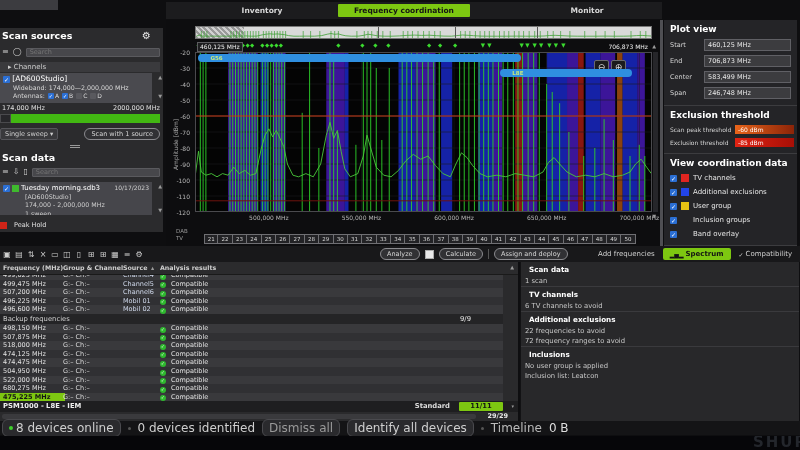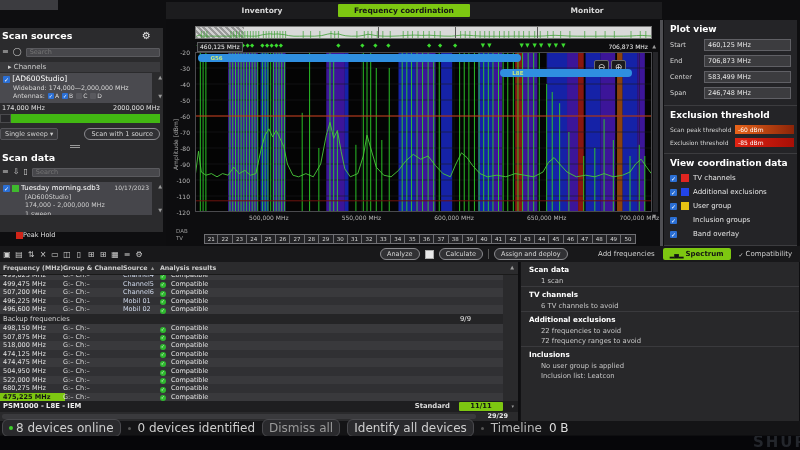--- a/index.html
+++ b/index.html
@@ -129,21 +129,21 @@
   #tfoot .arr{position:absolute;right:4px;color:#999;font-size:5px;}
   #tscroll{position:absolute;left:0;top:150px;width:518px;height:9px;}
   #tscroll .track{position:absolute;left:2px;top:2px;width:474px;height:5px;background:#3a3a3d;border-radius:2px;}
   #tscroll .cnt{position:absolute;right:10px;top:0;font-size:6.5px;font-weight:bold;color:#e8e8e8;}
   #table .vscroll{position:absolute;right:4px;top:2px;color:#9a9a9a;font-size:5px;}
   
   #summary{left:520px;top:262px;width:278px;height:159px;background:#28282a;border-left:1px solid #121214;
            overflow:hidden;}
   .sum-h{font-size:7.2px;font-weight:bold;color:#fff;padding:3px 0 2px 8px;border-top:1px solid #3a3a3d;}
   .sum-h.first{border-top:none;}
-  .sum-i{font-size:6.8px;color:#c8c8c8;padding:1px 0 1px 20px;}
+  .sum-i{font-size:6.8px;color:#c8c8c8;padding:1px 0 1px 4px;}
   
   #statusbar{left:0;top:421px;width:800px;height:14px;background:#141416;display:flex;
              align-items:center;gap:7px;font-size:12px;color:#cfcfcf;}
   .st-pill{border:1px solid #4a4a4e;border-radius:6px;background:#2a2a2d;padding:1px 6px;
            display:flex;align-items:center;gap:3px;}
   .gdot{width:4px;height:4px;border-radius:50%;background:#3fd02c;}
   .sdot{width:3px;height:3px;border-radius:50%;background:#555;}
 </style>
 </head>
 <body>
@@ -206,21 +206,21 @@
         <span class="swatch" style="background:#3fba2e;"></span>
         <span style="font-size:7px;color:#fff;flex:1;">Tuesday morning.sdb3</span>
         <span style="font-size:6px;color:#cfcfcf;">10/17/2023</span>
       </div>
       <div style="font-size:6.3px;color:#cfcfcf;padding-left:22px;">[AD600Studio]</div>
       <div style="font-size:6.3px;color:#cfcfcf;padding-left:22px;">174,000 - 2,000,000 MHz</div>
       <div style="font-size:6.3px;color:#cfcfcf;padding-left:22px;">1 sweep</div>
     </div>
     <div class="sb-scroll" style="top:156px;">▲</div>
     <div class="sb-scroll" style="top:180px;">▼</div>
-    <div class="abs" style="left:16px;top:193px;display:flex;align-items:center;gap:0;margin-top:10px;">
+    <div class="abs" style="left:0;top:193px;display:flex;align-items:center;gap:7px;">
       <span class="swatch" style="background:#d02418;"></span>
       <span style="font-size:6.5px;color:#e0e0e0;">Peak Hold</span>
     </div>
   </div>
 
   <div class="abs" id="plot-region">
     <div class="abs" id="overview">
       <div id="ov-hatch" style="width: 10.5%;"></div>
       <svg id="ov-svg" width="457" height="13" style="position:absolute;left:0;top:0;">
           <line x1="5.324764537098577" y1="11" x2="5.324764537098577" y2="4" stroke="#3e9e35" stroke-width="0.7"></line>

